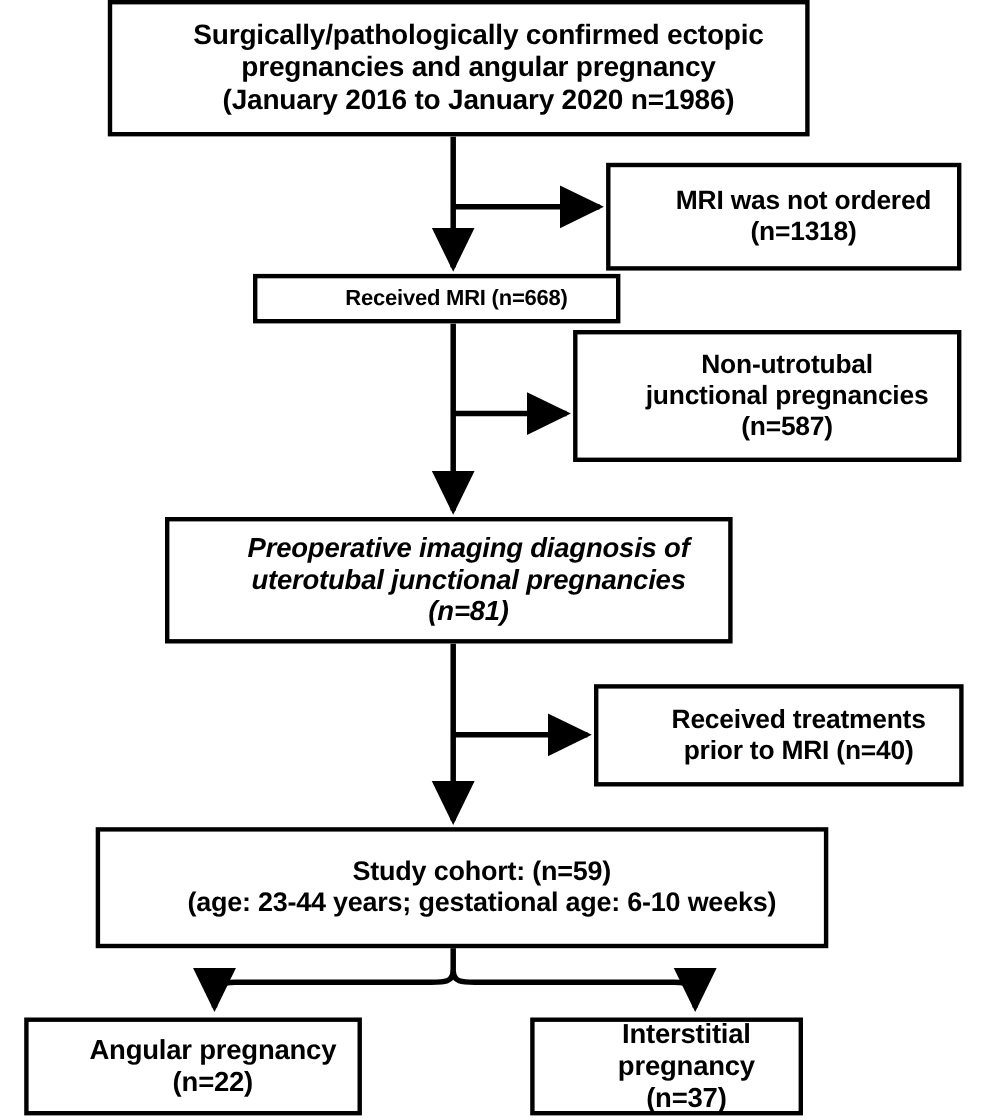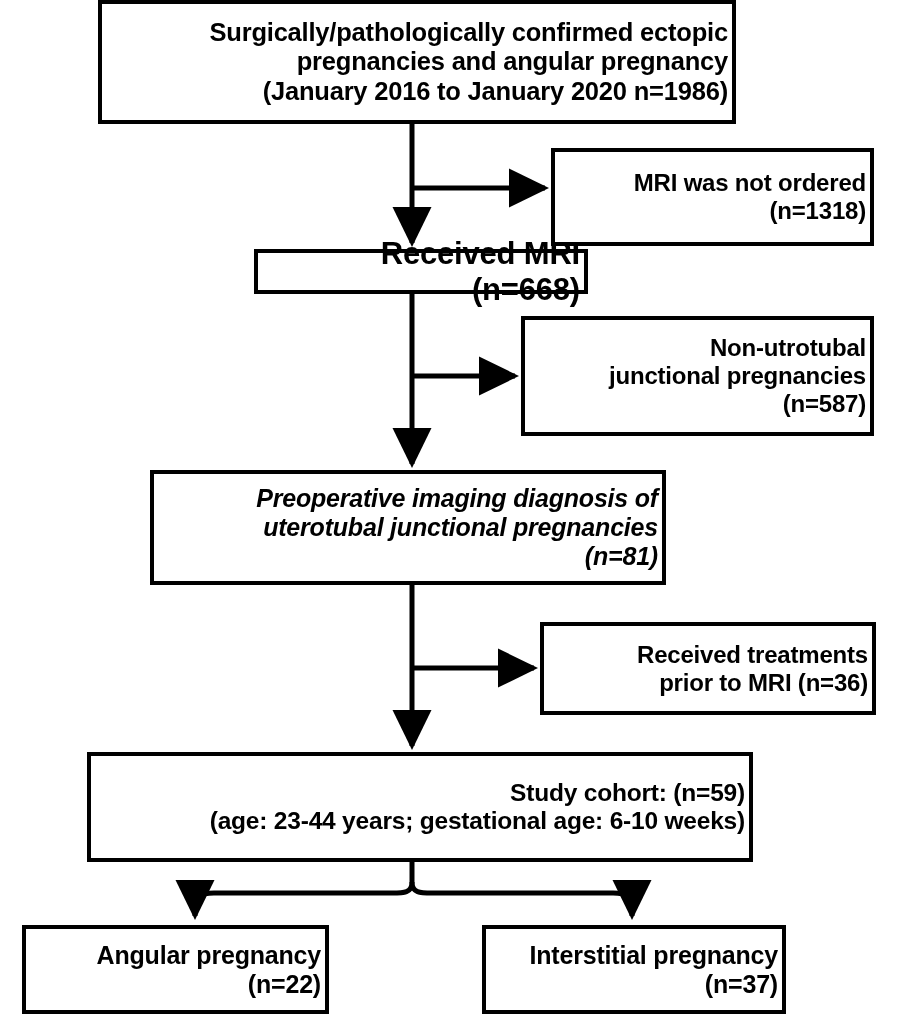--- a/index.html
+++ b/index.html
@@ -27,47 +27,47 @@
     pointer-events: none;
   }
   .node {
     position: absolute;
     box-sizing: border-box;
     border: 4px solid #000000;
     background: #ffffff;
     display: flex;
     align-items: center;
     justify-content: center;
-    text-align: right;
+    text-align: center;
     color: #000000;
     font-weight: bold;
     font-family: "Liberation Sans", sans-serif;
     line-height: 1.16;
     letter-spacing: -0.2px;
     z-index: 2;
     padding-left: 36px;
   }
   .node-text {
     display: block;
     width: 100%;
     white-space: pre-line;
     padding: 0 4px;
     box-sizing: border-box;
   }
 
   
   #node-source       { left: 98px;  top: 0px;   width: 638px; height: 124px; font-size: 25.5px; }
   #node-no-mri       { left: 551px; top: 148px; width: 323px; height: 98px;  font-size: 24px; }
-  #node-received-mri { left: 254px; top: 249px; width: 334px; height: 45px;  font-size: 31px; }
-  #node-non-utj      { left: 521px; top: 316px; width: 353px; height: 120px; font-size: 24px; }
+  #node-received-mri { left: 230px; top: 249px; width: 334px; height: 45px;  font-size: 20px; }
+  #node-non-utj      { left: 521px; top: 300px; width: 353px; height: 120px; font-size: 24px; }
   #node-preop        { left: 150px; top: 470px; width: 516px; height: 115px; font-size: 25px; font-style: italic; }
   #node-pretreat     { left: 540px; top: 622px; width: 336px; height: 93px;  font-size: 24px; }
   #node-cohort       { left: 87px;  top: 752px; width: 666px; height: 110px;  font-size: 24.5px; }
   #node-angular      { left: 22px;  top: 925px; width: 307px; height: 89px;  font-size: 25px; }
-  #node-interstitial { left: 482px; top: 925px; width: 304px; height: 89px;  font-size: 25px; }
+  #node-interstitial { left: 482px; top: 925px; width: 248px; height: 89px;  font-size: 25px; }
 </style>
 </head>
 <body>
 
 <div id="flow-root">
 
   <svg class="svg-layer" viewBox="0 0 897 1018" width="897" height="1018" xmlns="http://www.w3.org/2000/svg">
     <defs>
       <marker id="arrowhead" markerWidth="9" markerHeight="9" refX="7.2" refY="4.5" orient="auto" markerUnits="strokeWidth">
         <path d="M 0 0.6 L 8 4.5 L 0 8.4 z" fill="#000000"></path>
@@ -118,21 +118,21 @@
   </div>
 
   <div class="node" id="node-preop">
     <span class="node-text">Preoperative imaging diagnosis of
 uterotubal junctional pregnancies
 (n=81)</span>
   </div>
 
   <div class="node" id="node-pretreat">
     <span class="node-text">Received treatments
-prior to MRI (n=36)</span>
+prior to MRI (n=40)</span>
   </div>
 
   <div class="node" id="node-cohort">
     <span class="node-text">Study cohort: (n=59)
 (age: 23-44 years; gestational age: 6-10 weeks)</span>
   </div>
 
   <div class="node" id="node-angular">
     <span class="node-text">Angular pregnancy
 (n=22)</span>

